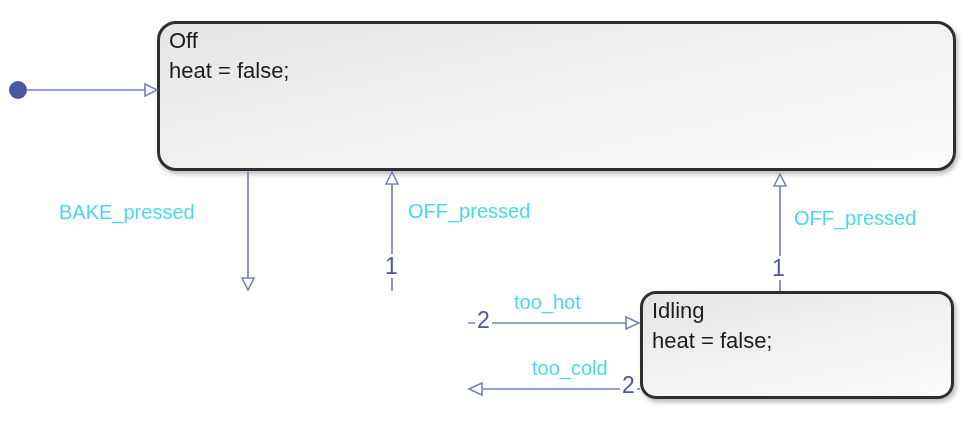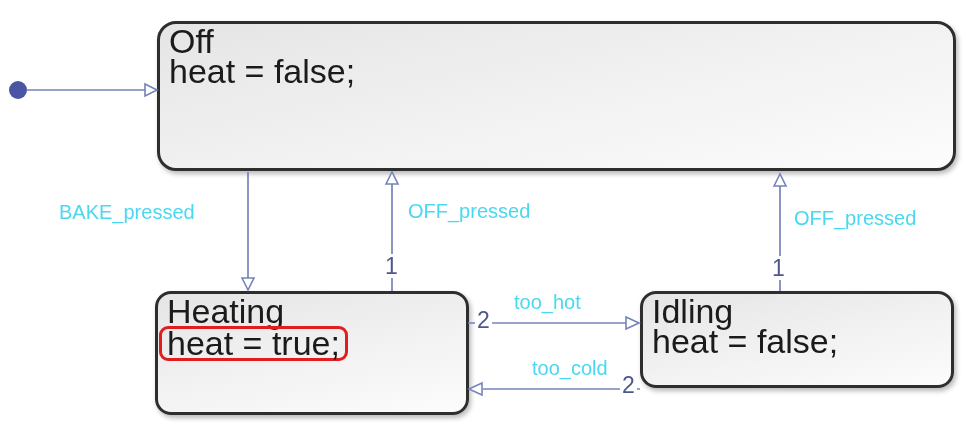--- a/index.html
+++ b/index.html
@@ -14,29 +14,29 @@
   .tline{stroke:var(--transition-line);stroke-width:1.7;fill:none;}
   .ahead{fill:#ffffff;stroke:var(--transition-line);stroke-width:1.6;}
   .dot{fill:var(--initial-dot);}
 
   .state{
     position:absolute;
     border:3px solid var(--state-border);
     background:linear-gradient(168deg, var(--state-fill-top) 0%, #f0f0f0 45%, var(--state-fill-bottom) 100%);
     box-shadow:2px 3px 5px rgba(0,0,0,0.28);
     color:var(--state-text);
-    font-size:34px;
+    font-size:22px;
     line-height:30px;
     padding:2px 9px;
     box-sizing:border-box;
     z-index:2;
   }
   #state-off{left:157px;top:21px;width:799px;height:150px;border-radius:19px;}
   #state-heating{left:155px;top:291px;width:314px;height:124px;border-radius:16px;}
-  #state-idling{left:640px;top:291px;width:314px;height:97px;border-radius:16px;}
+  #state-idling{left:640px;top:291px;width:314px;height:108px;border-radius:16px;}
 
   .highlight{
     display:inline-block;
     border:3px solid var(--highlight-red);
     border-radius:9px;
     padding:0 5px 1px 5px;
     margin-left:-8px;
     line-height:28px;
   }
 
@@ -105,26 +105,20 @@
       <line class="tline" x1="640" y1="389" x2="483" y2="389"></line>
       <polygon class="ahead" points="482,383 469,389 482,395"></polygon>
     </g>
   </svg>
 
   <div class="state" id="state-off">
     <div class="state-title">Off</div>
     <div class="state-body">heat = false;</div>
   </div>
 
-  <div class="state" id="state-heating">
-    <div class="state-title">Heating</div>
-    <div class="state-body">
-      <span class="highlight">heat = true;</span>
-    </div>
-  </div>
 
   <div class="state" id="state-idling">
     <div class="state-title">Idling</div>
     <div class="state-body">heat = false;</div>
   </div>
 
   <div class="tlabel" id="label-bake">BAKE_pressed</div>
   <div class="tlabel" id="label-off-left">OFF_pressed</div>
   <div class="tlabel" id="label-off-right">OFF_pressed</div>
   <div class="tlabel" id="label-too-hot">too_hot</div>

